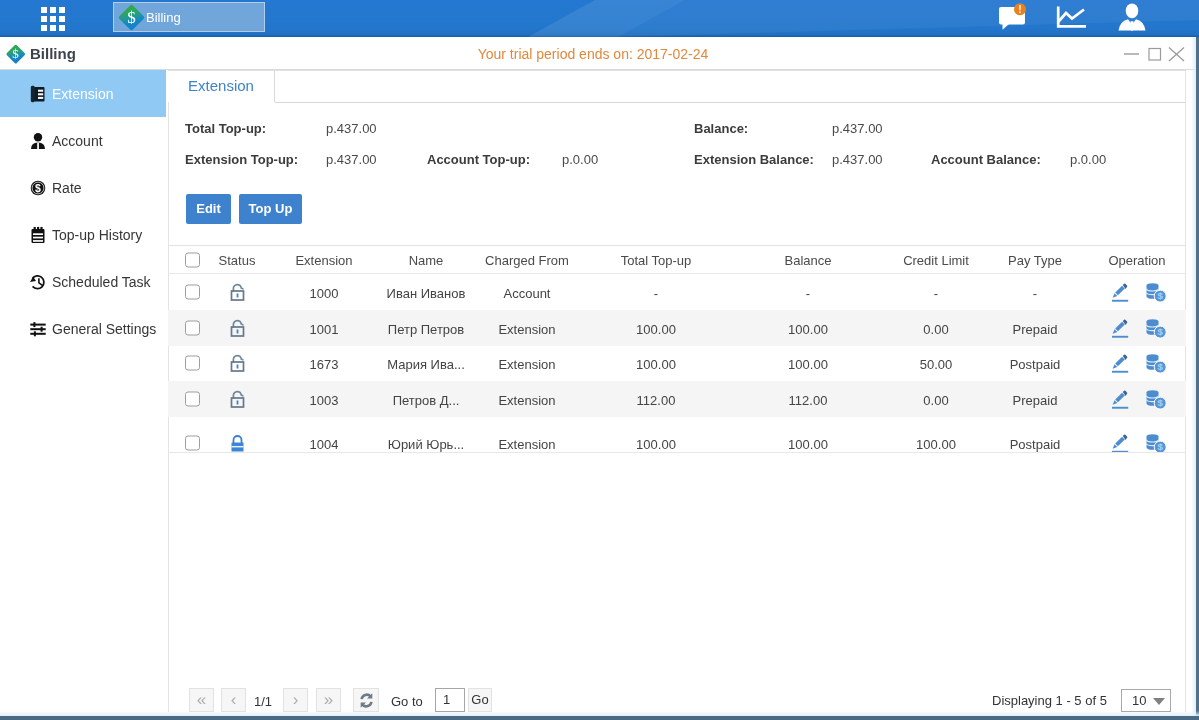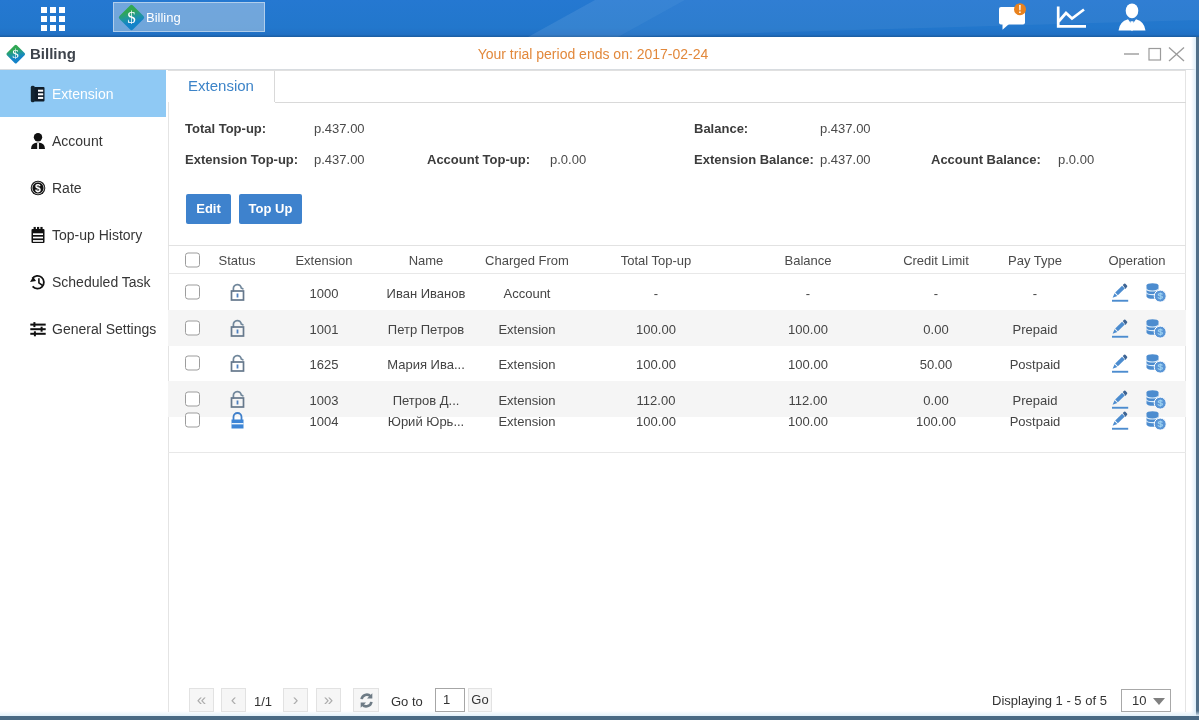--- a/index.html
+++ b/index.html
@@ -57,21 +57,21 @@
 
 
 .content-border-left { position:absolute; left:168px; top:70px; width:1px; height:642px; background:#e4e4e4; }
 .content-border-right { position:absolute; left:1185px; top:70px; width:1px; height:642px; background:#e4e4e4; }
 .tabrow-topline { position:absolute; left:168px; top:70px; width:1018px; height:1px; background:#e0e0e0; }
 .tab { position:absolute; left:168px; top:71px; width:107px; height:31px; background:#fff;
   border-right:1px solid #d9d9d9; color:#3d84c8; font-size:15px; text-align:center; line-height:29px; }
 .tabrow-bottomline { position:absolute; left:275px; top:102px; width:911px; height:1px; background:#d9d9d9; }
 
 .lbl { position:absolute; font-size:13px; font-weight:bold; color:#3c3c3c; }
-.val { position:absolute; font-size:13px; color:#4a4a4a; }
+.val { position:absolute; font-size:13px; color:#4a4a4a;margin-left:12px; }
 
 .btn { position:absolute; top:194px; height:30px; background:#3e82cd; color:#fff; font-size:13px; font-weight:bold;
   text-align:center; line-height:30px; border-radius:2px; }
 
 
 .thead { position:absolute; left:168px; top:245px; width:1018px; height:29px;
   border-top:1px solid #e2e2e2; border-bottom:1px solid #e8e8e8; }
 .th { position:absolute; top:0; height:29px; line-height:29px; font-size:13px; color:#4a4a4a; text-align:center; }
 .trow { position:absolute; left:168px; width:1018px; height:36px; }
 .trow.alt { background:#f5f5f5; }
@@ -322,21 +322,21 @@
       <use href="#coinsico"></use>
     </svg>
 </div>
 <div class="trow" style="top:345px;">
   <div class="cb"></div>
   <svg class="abs" style="left:61px;top:9px;" width="17" height="19" viewBox="0 0 17 19">
     <path d="M4.4 8 L4.4 5.4 A3.9 3.6 0 0 1 12.2 5.0 L13.8 5.8" stroke="#71879b" stroke-width="1.7" fill="none" stroke-linecap="round"></path>
     <rect x="2.5" y="8" width="12" height="9" fill="none" stroke="#66788c" stroke-width="1.7"></rect>
     <line x1="8.5" y1="10.5" x2="8.5" y2="14.5" stroke="#4d7fbe" stroke-width="1.8"></line>
   </svg>
-  <div class="td" style="left:118px;width:76px;">1625</div>
+  <div class="td" style="left:118px;width:76px;">1673</div>
   <div class="td" style="left:194px;width:128px;">Мария Ива...</div>
   <div class="td" style="left:291px;width:136px;">Extension</div>
   <div class="td" style="left:420px;width:136px;">100.00</div>
   <div class="td" style="left:572px;width:136px;">100.00</div>
   <div class="td" style="left:700px;width:136px;">50.00</div>
   <div class="td" style="left:804px;width:126px;">Postpaid</div>
   <svg class="abs" style="left:942px;top:8px;" width="21" height="20" viewBox="0 0 21 20">
       <use href="#pencilico"></use>
     </svg>
   <svg class="abs" style="left:978px;top:9px;" width="21" height="20" viewBox="0 0 21 20">
@@ -357,21 +357,21 @@
   <div class="td" style="left:572px;width:136px;">112.00</div>
   <div class="td" style="left:700px;width:136px;">0.00</div>
   <div class="td" style="left:804px;width:126px;">Prepaid</div>
   <svg class="abs" style="left:942px;top:8px;" width="21" height="20" viewBox="0 0 21 20">
       <use href="#pencilico"></use>
     </svg>
   <svg class="abs" style="left:978px;top:9px;" width="21" height="20" viewBox="0 0 21 20">
       <use href="#coinsico"></use>
     </svg>
 </div>
-<div class="trow" style="top:402px;">
+<div class="trow" style="top:425px;">
   <div class="cb"></div>
   <svg class="abs" style="left:61px;top:9px;" width="17" height="19" viewBox="0 0 17 19">
     <path d="M4.5 9 V6 A4 4 0 0 1 12.5 6 L12.5 9" stroke="#3f7fca" stroke-width="1.8" fill="none"></path>
     <rect x="2.5" y="8.5" width="12" height="9" fill="#3d85d6"></rect>
     <line x1="2.5" y1="12.7" x2="14.5" y2="12.7" stroke="#eaf4fd" stroke-width="1.4"></line>
   </svg>
   <div class="td" style="left:118px;width:76px;">1004</div>
   <div class="td" style="left:194px;width:128px;">Юрий Юрь...</div>
   <div class="td" style="left:291px;width:136px;">Extension</div>
   <div class="td" style="left:420px;width:136px;">100.00</div>

